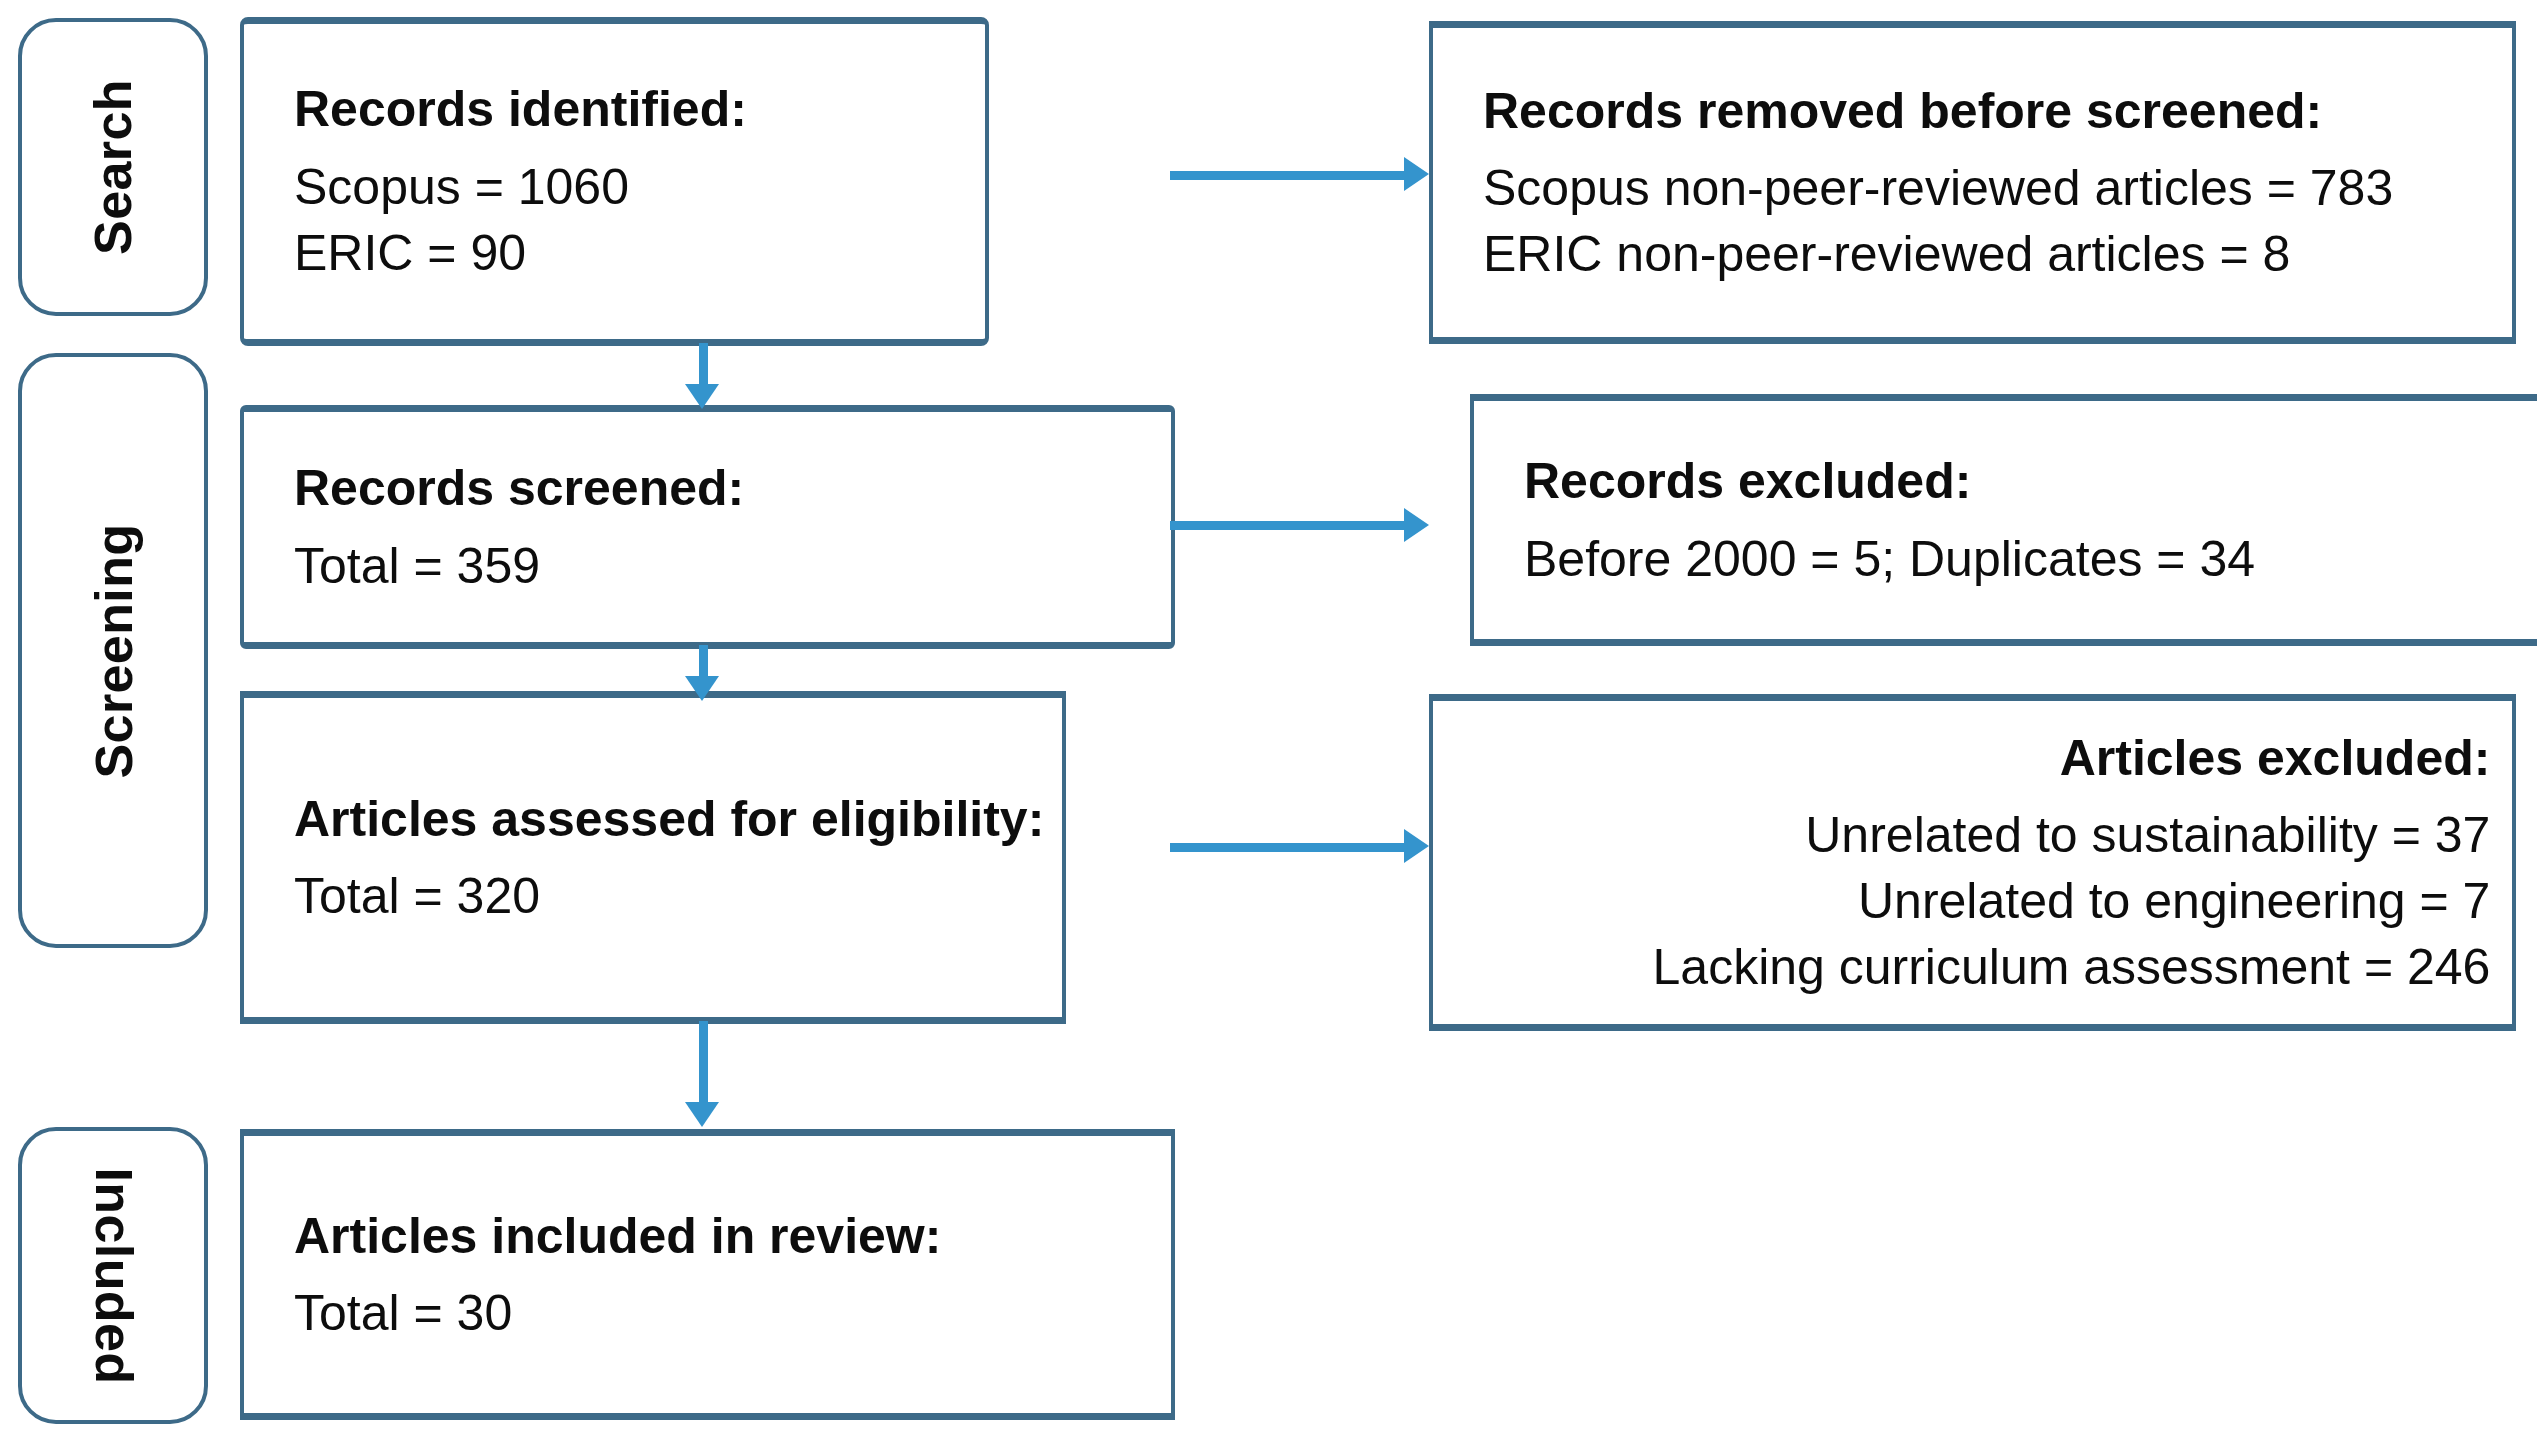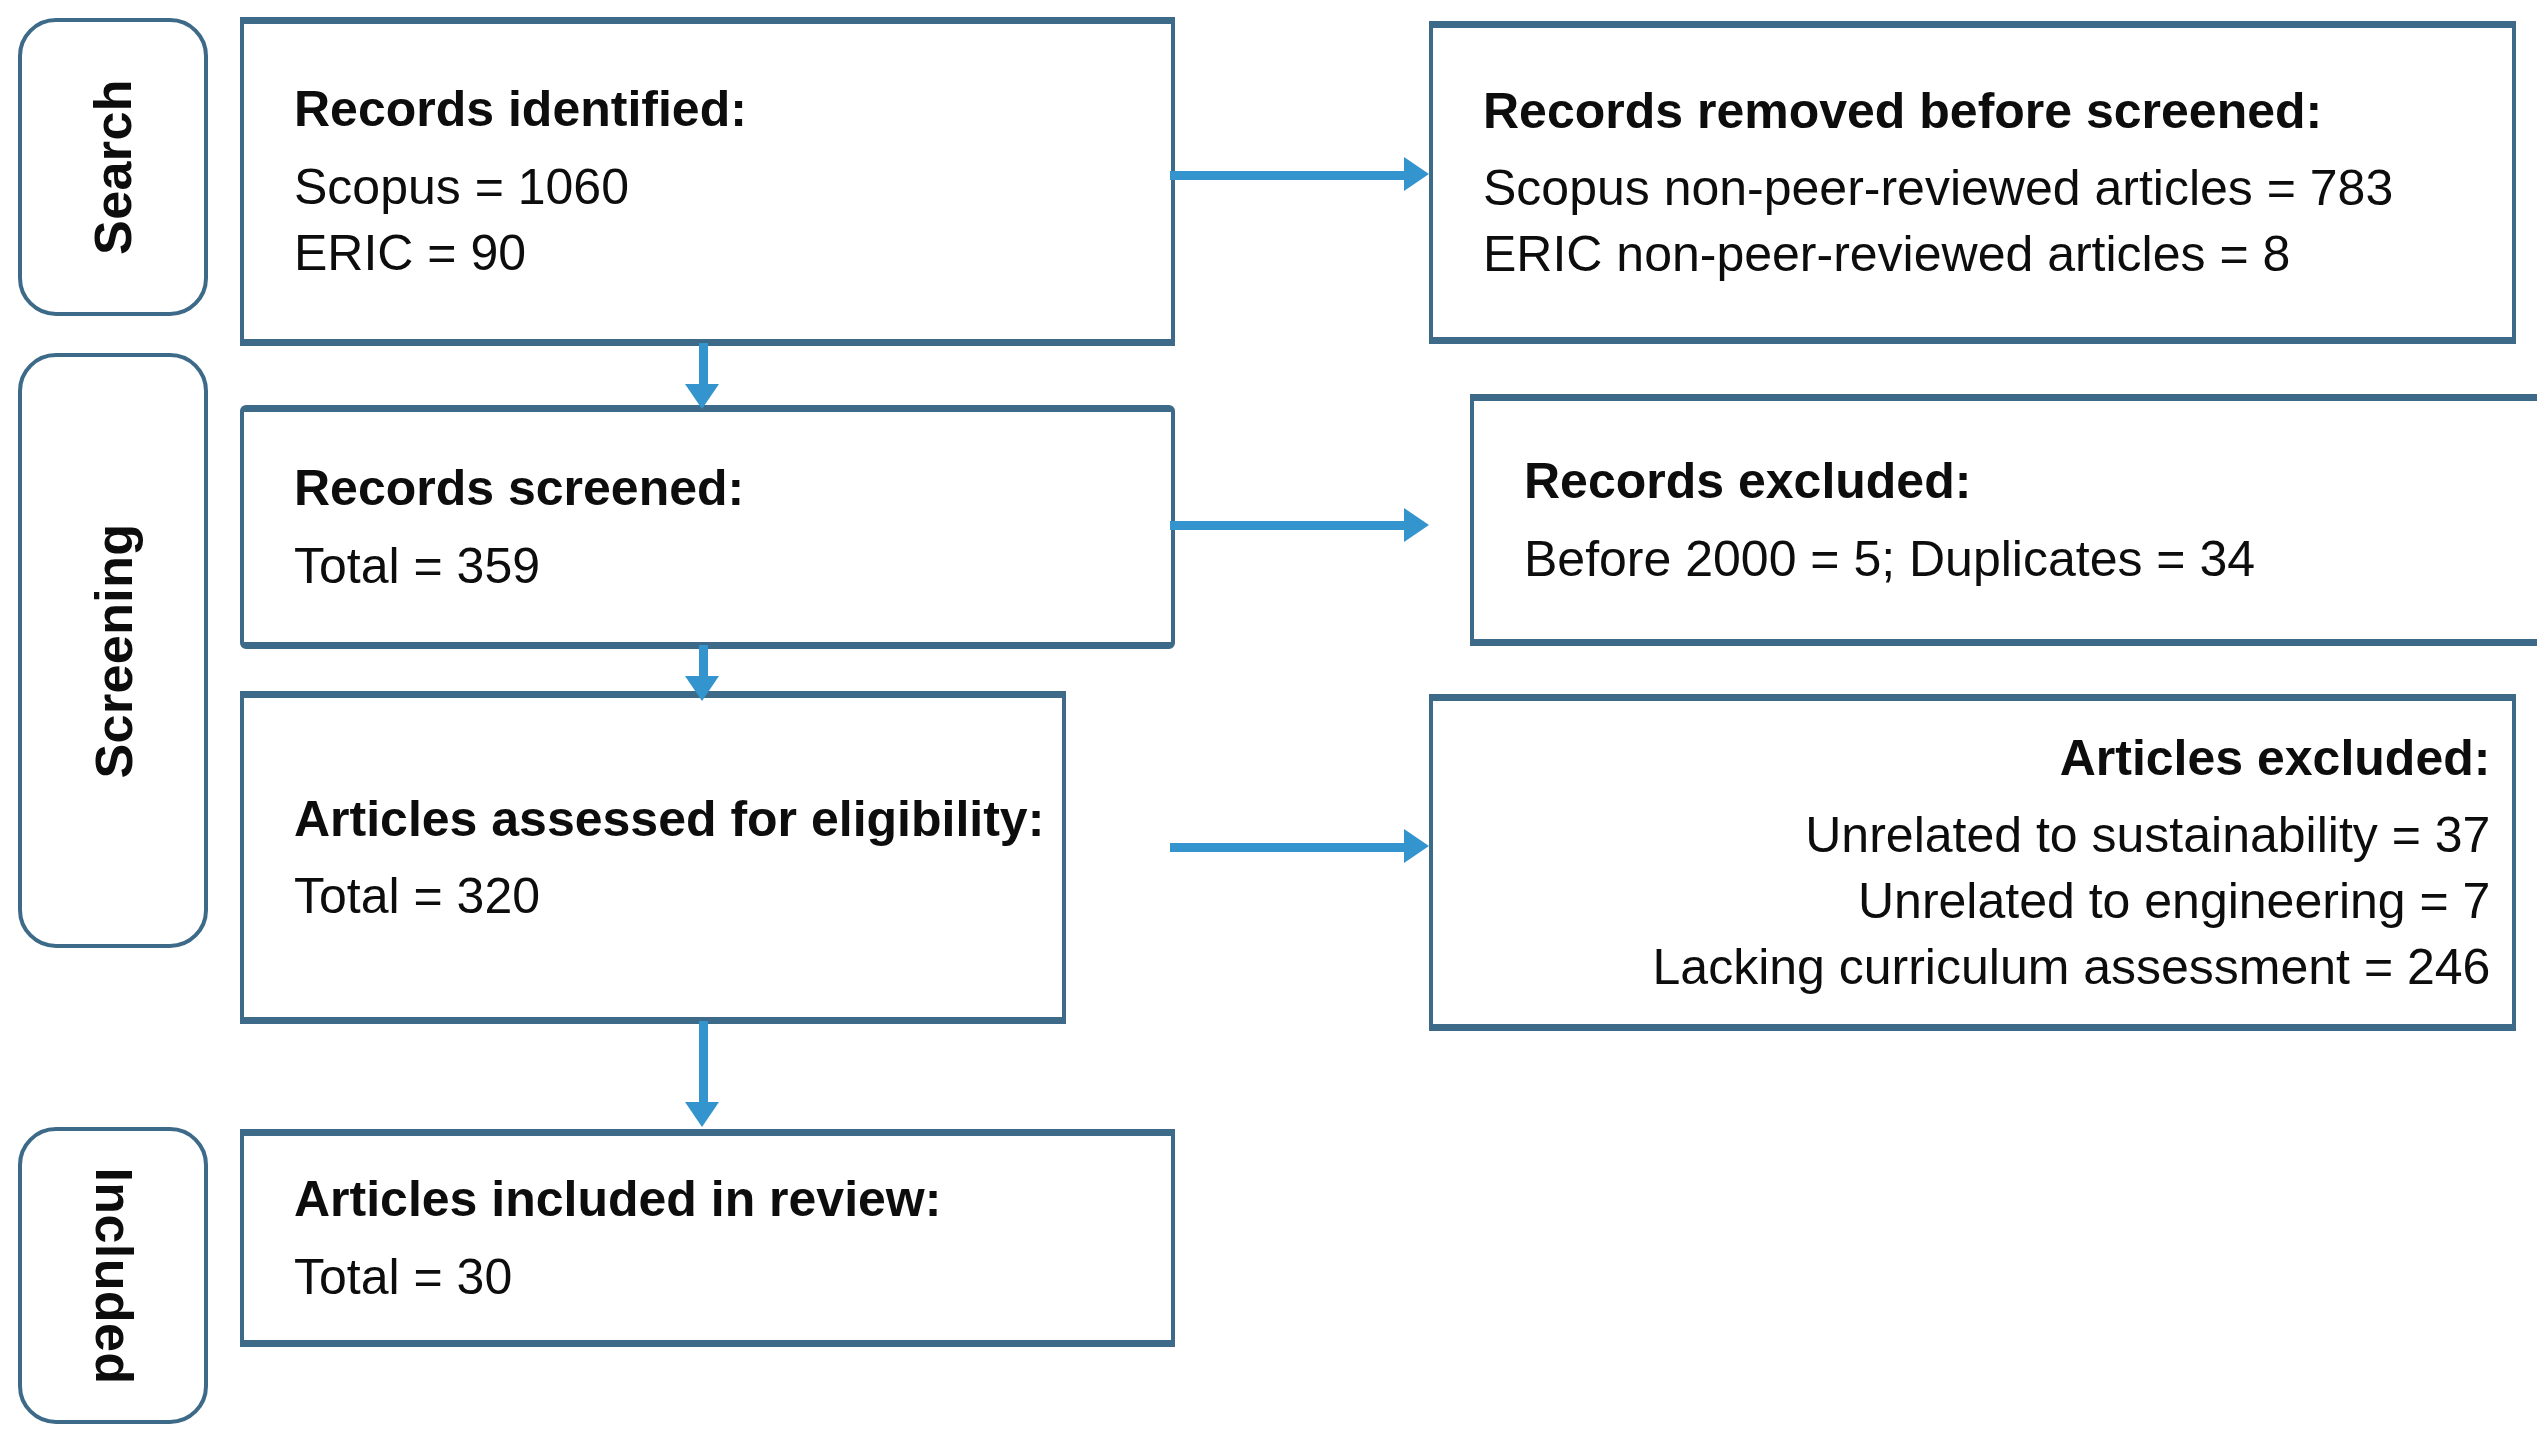--- a/index.html
+++ b/index.html
@@ -79,37 +79,37 @@
   </div>
 
   <div class="stage-pill pill-up" style="left:18.3px;top:353px;width:190px;height:595px;">
     <span class="pill-text">Screening</span>
   </div>
 
   <div class="stage-pill pill-down" style="left:18.3px;top:1127px;width:190px;height:297px;">
     <span class="pill-text">Included</span>
   </div>
 
-  <div class="box" style="left:240px;top:16.6px;width:935px;height:329px;">
+  <div class="box" style="left:240px;top:16.6px;width:749px;height:329px;border-radius:8px;">
     <div class="line head">Records identified:</div>
     <div class="line">Scopus = 1060</div>
     <div class="line">ERIC = 90</div>
   </div>
 
   <div class="box" style="left:240px;top:405px;width:935px;height:244px;border-radius:6px;">
     <div class="line head">Records screened:</div>
     <div class="line">Total = 359</div>
   </div>
 
   <div class="box" style="left:240px;top:691px;width:826px;height:333px;">
     <div class="line head">Articles assessed  for eligibility:</div>
     <div class="line">Total = 320</div>
   </div>
 
-  <div class="box" style="left:240px;top:1129px;width:935px;height:218px;">
+  <div class="box" style="left:240px;top:1129px;width:935px;height:291px;">
     <div class="line head">Articles included in review:</div>
     <div class="line">Total = 30</div>
   </div>
 
   <div class="box" style="left:1429px;top:21px;width:1087px;height:323px;">
     <div class="line head">Records removed before screened:</div>
     <div class="line">Scopus non-peer-reviewed articles  = 783</div>
     <div class="line">ERIC non-peer-reviewed articles  = 8</div>
   </div>
 

